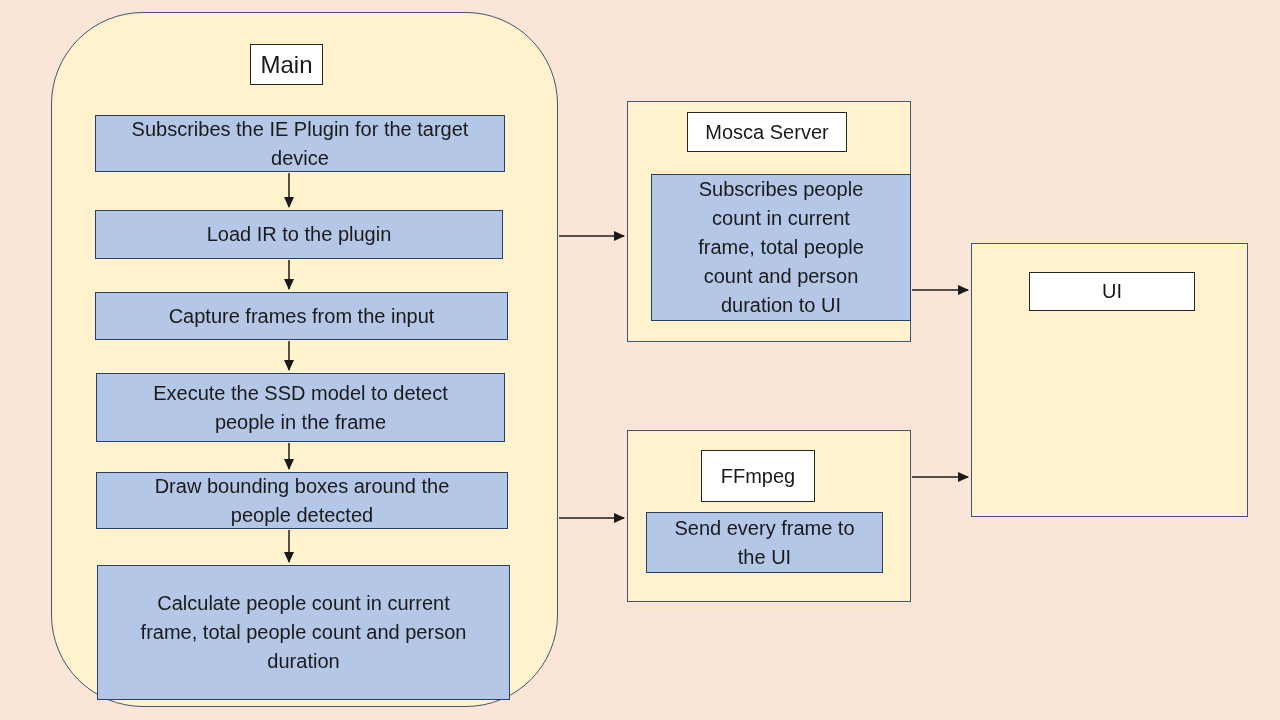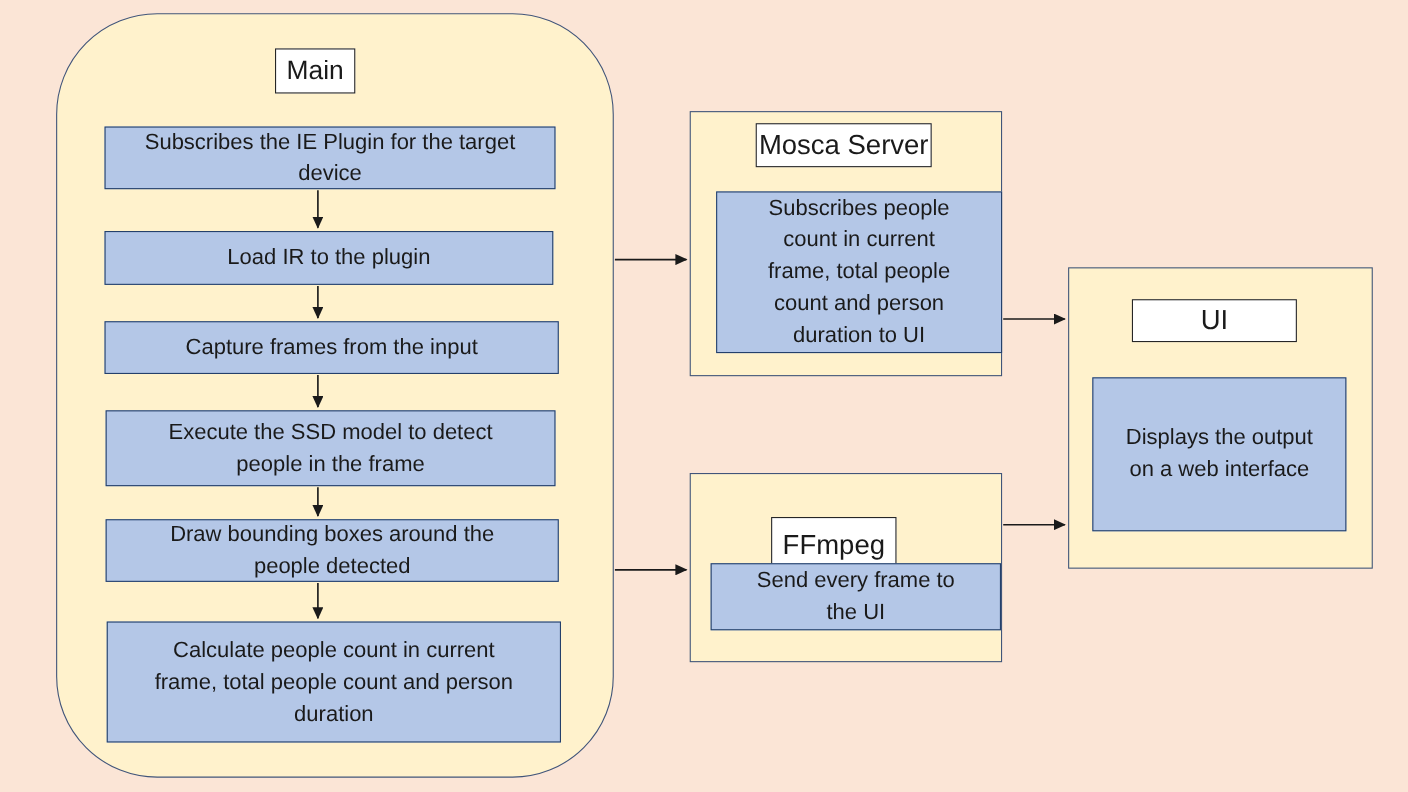--- a/index.html
+++ b/index.html
@@ -29,21 +29,21 @@
     border:1.4px solid var(--container-border);
     box-sizing:border-box;
   }
   .group.rounded{border-radius:92px;}
   .titlebox{
     position:absolute;
     background:var(--titlebox-fill);
     border:1.5px solid var(--titlebox-border);
     box-sizing:border-box;
     display:flex;align-items:center;justify-content:center;
-    font-size:25px;
+    font-size:20px;
     white-space:pre-line;
     text-align:center;
   }
   .titlebox.big{font-size:24px;}
   .node{
     position:absolute;
     background:var(--node-fill);
     border:1.5px solid var(--node-border);
     box-sizing:border-box;
     display:flex;align-items:center;justify-content:center;
@@ -68,41 +68,39 @@
   <div class="node" style="left:95px;top:210px;width:408px;height:49px;">Load IR to the plugin</div>
 
   <div class="node" style="left:95px;top:292px;width:413px;height:48px;">Capture frames from the input</div>
 
   <div class="node" style="left:96px;top:472px;width:412px;height:57px;">Draw bounding boxes around the
 people detected</div>
 
   <div class="node" style="left:96px;top:373px;width:409px;height:69px;">Execute the SSD model to detect
 people in the frame</div>
 
-  <div class="node" style="left:97px;top:565px;width:413px;height:110px;">Calculate people count in current
+  <div class="node" style="left:97px;top:565px;width:413px;height:135px;">Calculate people count in current
 frame, total people count and person
 duration</div>
 
   <div class="group" style="left:627px;top:101px;width:284px;height:241px;"></div>
   <div class="titlebox" style="left:687px;top:112px;width:160px;height:40px;">Mosca Server</div>
   <div class="node" style="left:651px;top:174px;width:260px;height:147px;">Subscribes people
 count in current
 frame, total people
 count and person
 duration to UI</div>
 
   <div class="group" style="left:627px;top:430px;width:284px;height:172px;"></div>
-  <div class="titlebox" style="left:701px;top:450px;width:114px;height:52px;margin-top:20px;">FFmpeg</div>
-  <div class="node" style="left:646px;top:512px;width:264px;height:61px;">Send every frame to
+  <div class="titlebox" style="left:701px;top:450px;width:114px;height:52px;">FFmpeg</div>
+  <div class="node" style="left:646px;top:512px;width:237px;height:61px;">Send every frame to
 the UI</div>
 
   <div class="group" style="left:971px;top:243px;width:277px;height:274px;"></div>
-  <div class="titlebox" style="left:1029px;top:272px;width:150px;height:39px;">UI</div>
-  <div class="node" style="left:993px;top:343px;width:231px;height:140px;">Displays the output
-on a web interface</div>
+  <div class="titlebox" style="left:1029px;top:272px;width:166px;height:39px;">UI</div>
 
   <svg class="arrows" width="1280" height="720" viewBox="0 0 1280 720">
     <defs>
       <marker id="ah" markerUnits="userSpaceOnUse" markerWidth="11" markerHeight="10" refX="10" refY="5" orient="auto">
         <path d="M0,0 L11,5 L0,10 z" fill="#1a1a1a"></path>
       </marker>
     </defs>
     <line x1="289" y1="173" x2="289" y2="207" stroke="#1a1a1a" stroke-width="1.5" marker-end="url(#ah)"></line>
     <line x1="289" y1="260" x2="289" y2="289" stroke="#1a1a1a" stroke-width="1.5" marker-end="url(#ah)"></line>
     <line x1="289" y1="341" x2="289" y2="370" stroke="#1a1a1a" stroke-width="1.5" marker-end="url(#ah)"></line>

